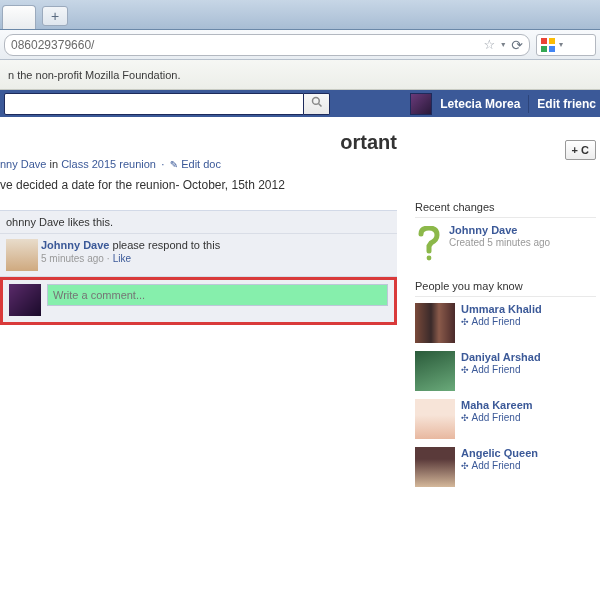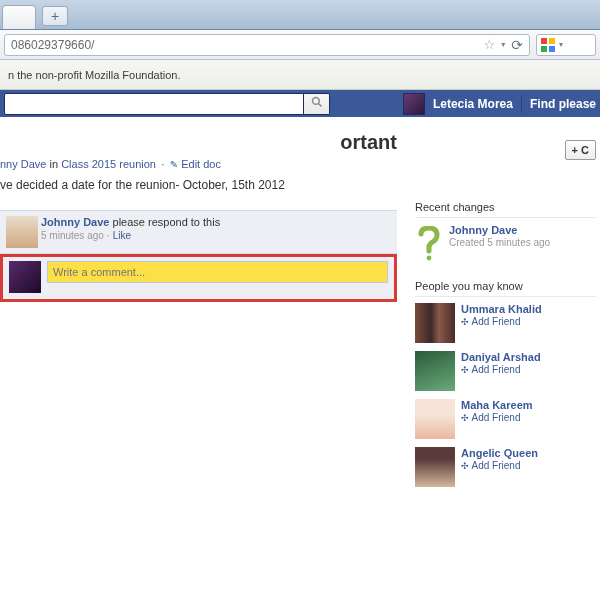--- a/index.html
+++ b/index.html
@@ -4,21 +4,21 @@
 <style>
 * { box-sizing: border-box; margin: 0; padding: 0; }
 body { font-family: "Lucida Grande", Tahoma, Verdana, Arial, sans-serif; font-size: 11px; color: #333; background: #fff; width: 600px; height: 600px; overflow: hidden; }
 a { color: #3b5998; text-decoration: none; cursor: pointer; }
 
 
 .tabbar { background: linear-gradient(#c7d6e6, #a8bdd4); height: 30px; display: flex; align-items: flex-end; padding-left: 0; border-bottom: 1px solid #6b88a8; }
 .tab { height: 24px; width: 34px; background: linear-gradient(#fdfdfd,#e9ecef); border: 1px solid #9baabd; border-bottom: none; border-radius: 4px 4px 0 0; display: flex; align-items: center; justify-content: center; margin-left: 2px; }
 .newtab { height: 20px; width: 26px; background: linear-gradient(#f2f5f8,#dfe6ee); border: 1px solid #9baabd; border-radius: 3px; display: flex; align-items: center; justify-content: center; margin: 0 0 3px 6px; font-size: 14px; color: #5a6b80; }
 .urlrow { background: linear-gradient(#f8fafc,#e8edf2); height: 30px; display: flex; align-items: center; padding: 0 4px; border-bottom: 1px solid #b6c0cc; }
-.urlbox { flex: 1; height: 22px; background: #fff; border: 1px solid #b3b8c0; border-radius: 3px; display: flex; align-items: center; padding: 0 6px; font-size: 12px; color: #6a6a6a; }
+.urlbox { flex: 1; height: 22px; background: #fff; border: 1px solid #b3b8c0; border-radius: 9px; display: flex; align-items: center; padding: 0 6px; font-size: 12px; color: #6a6a6a; }
 .urlbox .text { flex: 1; white-space: nowrap; overflow: hidden; }
 .urltools { display: flex; align-items: center; gap: 6px; }
 .star { font-size: 13px; color: #9aa1aa; }
 .dd { font-size: 8px; color: #7b828b; }
 .refresh { font-size: 14px; color: #6b7683; }
 .googbox { width: 60px; height: 22px; background: #fff; border: 1px solid #b3b8c0; border-radius: 3px; margin-left: 6px; display: flex; align-items: center; padding: 0 4px; }
 .gicon { width: 14px; height: 14px; display: inline-block; position: relative; }
 .gicon span { position: absolute; width: 6px; height: 6px; }
 .gicon .r { background: #ea4335; left:0; top:0; }
 .gicon .y { background: #fbbc05; right:0; top:0; }
@@ -55,21 +55,21 @@
 .commentblock { background: #edeff4; border-top: 1px solid #d2d9e7; }
 .likesrow { padding: 5px 6px; font-size: 11px; color: #333; border-bottom: 1px solid #d9dde6; }
 .commentrow { display: flex; padding: 5px 6px; gap: 3px; border-bottom: 1px solid #d9dde6; }
 .cavatar { width: 32px; height: 32px; background: linear-gradient(180deg,#e8dccb,#cfa97f); flex-shrink: 0; }
 .ctext { font-size: 11px; color: #333; }
 .cmeta { color: #999; font-size: 10px; margin-top: 2px; }
 
 .writebox { border: 3px solid #d93a3a; padding: 4px 6px 6px 6px; }
 .writerow { display: flex; gap: 6px; align-items: flex-start; }
 .wavatar { width: 32px; height: 32px; background: linear-gradient(135deg,#5a2a6a,#1a0a2a); flex-shrink: 0; }
-.cinput { flex: 1; height: 22px; border: 1px solid #bdc7d8; background: #fde047; font-size: 11px; padding: 0 5px; color: #777; font-family: inherit; }
+.cinput { flex: 1; height: 22px; border: 1px solid #bdc7d8; background: #86efac; font-size: 11px; padding: 0 5px; color: #777; font-family: inherit; }
 .hint { font-size: 10px; color: #999; margin: 4px 0 0 38px; }
 
 .addbtn { position: absolute; top: 140px; right: 4px; border: 1px solid #999; background: linear-gradient(#fff,#ededed); padding: 3px 6px; font-size: 11px; font-weight: bold; color: #333; border-radius: 2px; }
 
 
 .rcsection { margin-bottom: 16px; }
 .rchead { font-size: 11px; color: #333; font-weight: normal; border-bottom: 1px solid #e9e9e9; padding-bottom: 4px; margin-bottom: 6px; }
 .rcitem { display: flex; gap: 6px; margin-bottom: 8px; }
 .rcimg { width: 40px; height: 40px; flex-shrink: 0; }
 .rctext { font-size: 11px; }
@@ -125,40 +125,43 @@
             <circle cx="6.5" cy="6.5" r="4.5" fill="none" stroke="#888" stroke-width="2"></circle>
             <line x1="10" y1="10" x2="14" y2="14" stroke="#888" stroke-width="2"></line>
           </svg>
       </span>
     </div>
   </div>
   <div class="fbright">
     <div class="avatar-sm"></div>
     <a style="color:#fff">Letecia Morea</a>
     <div class="divider"></div>
-    <a style="color:#fff">Find please</a>
+    <a style="color:#fff">Edit frienc</a>
   </div>
 </div>
 
 <div class="addbtn">+ C</div>
 
 <div class="content">
   <div class="leftcol">
     <h2 class="title">ortant</h2>
     <div class="byline">
       <a>nny Dave</a>
       <span style="color:#333">in</span>
       <a>Class 2015 reunion</a>
       <span class="sep">·</span>
       <span class="pencil">✎</span>
       <a>Edit doc</a>
     </div>
     <div class="bodytext">ve decided a date for the reunion- October, 15th 2012</div>
 
     <div class="commentblock">
+      <div class="likesrow">
+        <span>ohnny Dave likes this.</span>
+      </div>
       <div class="commentrow">
         <div class="cavatar"></div>
         <div class="ctext">
           <a style="font-weight:bold">Johnny Dave</a>
           <span>please respond to this</span>
           <div class="cmeta">
             <span>5 minutes ago</span>
             <span> · </span>
             <a>Like</a>
           </div>

